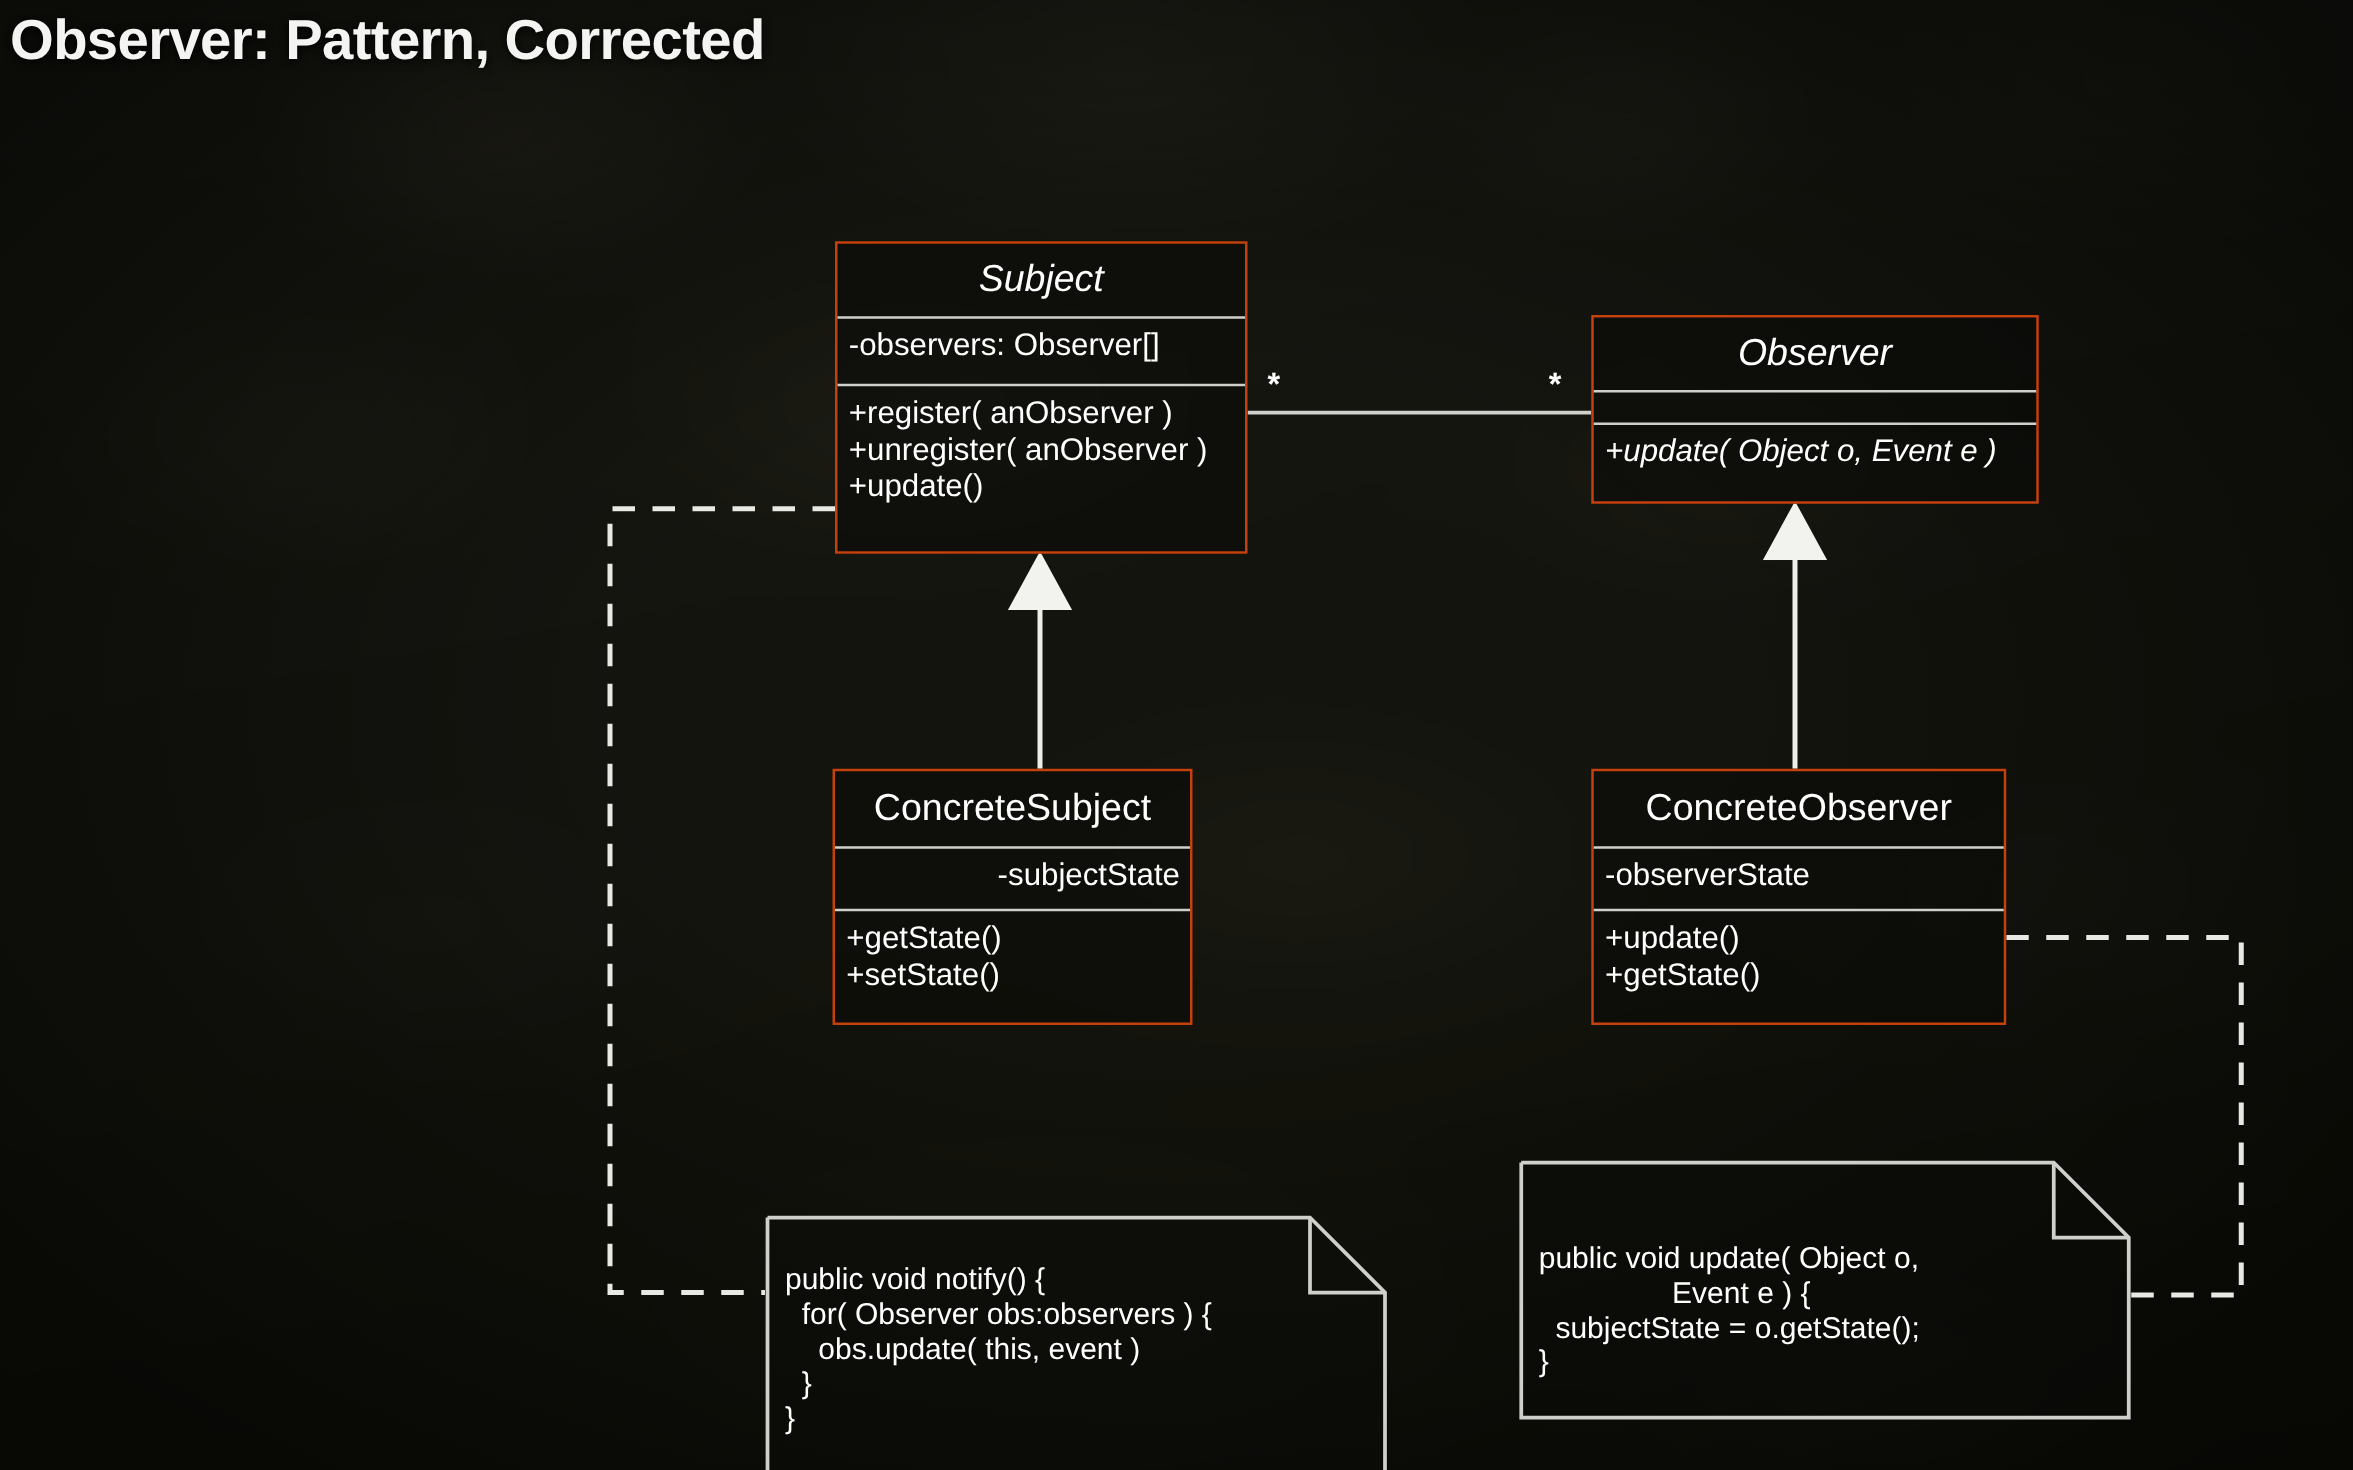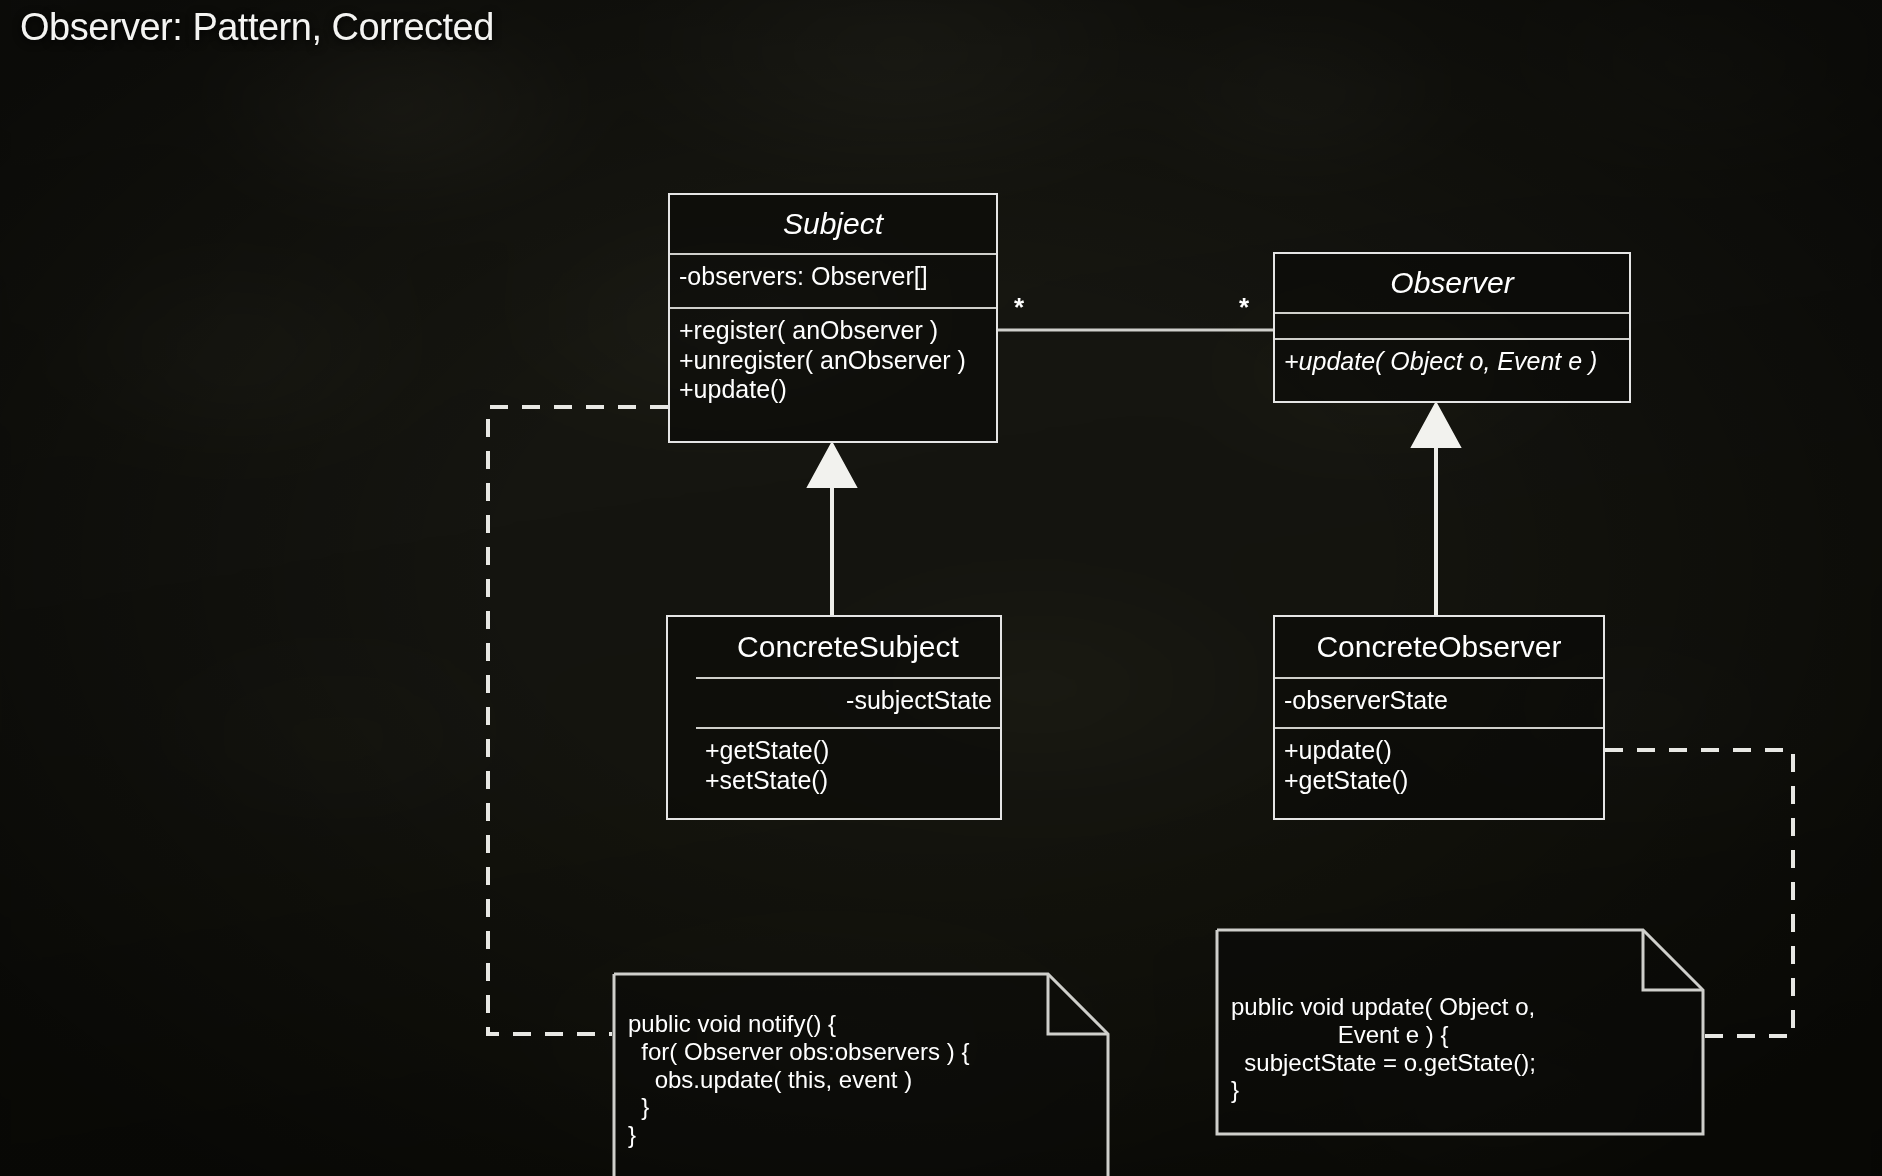--- a/index.html
+++ b/index.html
@@ -34,31 +34,31 @@
     opacity:.95;
   }
   #vignette{
     position:absolute;inset:0;
     background:radial-gradient(ellipse 1200px 760px at 50% 48%, rgba(0,0,0,0) 35%, rgba(0,0,0,.55) 100%);
     pointer-events:none;
   }
 
   
   #page-title{
-    position:absolute;left:20px;top:6px;
-    font-size:38px;font-weight:normal;color:#f4f4f2;
+    position:absolute;left:8px;top:6px;
+    font-size:45px;font-weight:bold;color:#f4f4f2;
     letter-spacing:-0.5px;
     text-shadow:0 2px 8px rgba(0,0,0,.9);
     white-space:nowrap;
   }
 
   
   .uml-class{
     position:absolute;
-    border:2px solid #e5e5e5;
+    border:2px solid #c2410c;
     background:rgba(10,10,8,.55);
     box-sizing:border-box;
     color:#ffffff;
   }
   .uml-compartment{box-sizing:border-box;}
   .uml-compartment + .uml-compartment{border-top:2px solid #cfcfcb;}
   .uml-name{
     text-align:center;
     font-size:30px;
     line-height:1.05;
@@ -77,21 +77,21 @@
   #class-subject{left:668px;top:193px;width:330px;height:250px;}
   #class-subject .uml-name{height:58px;}
   #class-subject .uml-attrs{height:54px;}
   #class-subject .uml-ops{height:auto;}
 
   #class-observer{left:1273px;top:252px;width:358px;height:151px;}
   #class-observer .uml-name{height:58px;}
   #class-observer .uml-attrs{height:26px;padding:0;}
   #class-observer .uml-ops{height:auto;}
 
-  #class-concrete-subject{left:666px;top:615px;width:336px;height:205px;padding-left:28px;}
+  #class-concrete-subject{left:666px;top:615px;width:288px;height:205px;}
   #class-concrete-subject .uml-name{height:60px;}
   #class-concrete-subject .uml-attrs{height:50px;text-align:right;}
 
   #class-concrete-observer{left:1273px;top:615px;width:332px;height:205px;}
   #class-concrete-observer .uml-name{height:60px;}
   #class-concrete-observer .uml-attrs{height:50px;}
 
   
   .uml-note{
     position:absolute;

